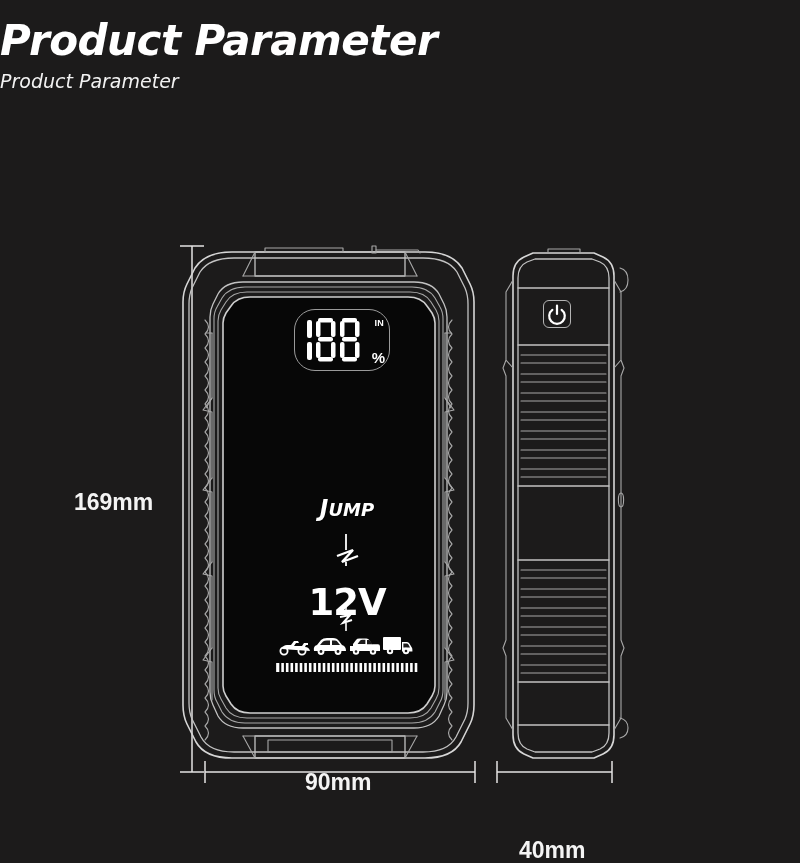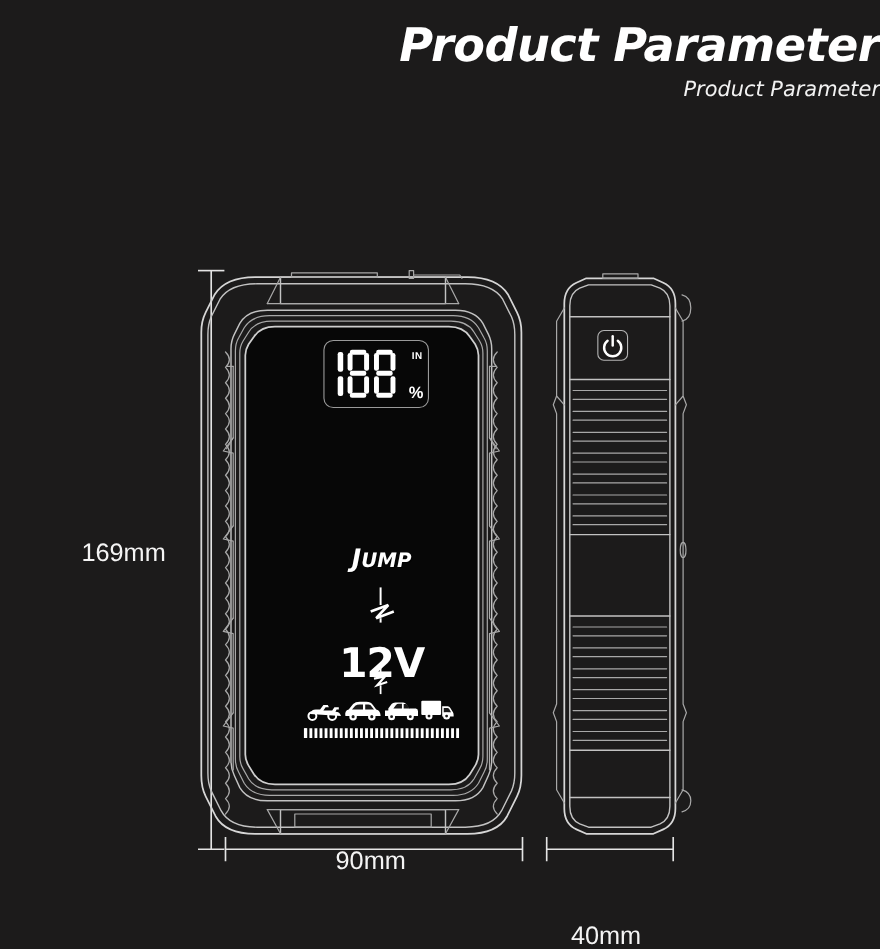--- a/index.html
+++ b/index.html
@@ -22,21 +22,21 @@
     height: 863px;
     background: #1c1b1b;
   }
 
   
   .header {
     position: absolute;
     left: 0;
     top: 18px;
     width: 800px;
-    text-align: right;
+    text-align: left;
   }
   .title {
     font-family: "DejaVu Sans", sans-serif;
     font-size: 42px;
     font-weight: 700;
     font-style: italic;
     letter-spacing: -0.5px;
     color: #ffffff;
     line-height: 1.1;
     white-space: nowrap;
@@ -62,21 +62,21 @@
   }
   .stage svg {
     display: block;
   }
 
   
   .dim-label {
     position: absolute;
     font-family: "Liberation Sans", sans-serif;
     font-size: 23px;
-    font-weight: 400;
+    font-weight: 700;
     color: #f4f4f4;
     white-space: nowrap;
   }
   .dim-height {
     left: 74px;
     top: 489px;
   }
   .dim-width-front {
     left: 305px;
     top: 769px;
@@ -88,21 +88,21 @@
   }
 
   
   .lcd {
     position: absolute;
     left: 294px;
     top: 309px;
     width: 96px;
     height: 62px;
     border: 1.4px solid #9a9a9a;
-    border-radius: 9px;
+    border-radius: 21px;
     box-sizing: border-box;
   }
   .lcd-inner {
     position: absolute;
     left: 0;
     top: 0;
     width: 100%;
     height: 100%;
   }
   .lcd-digits {

